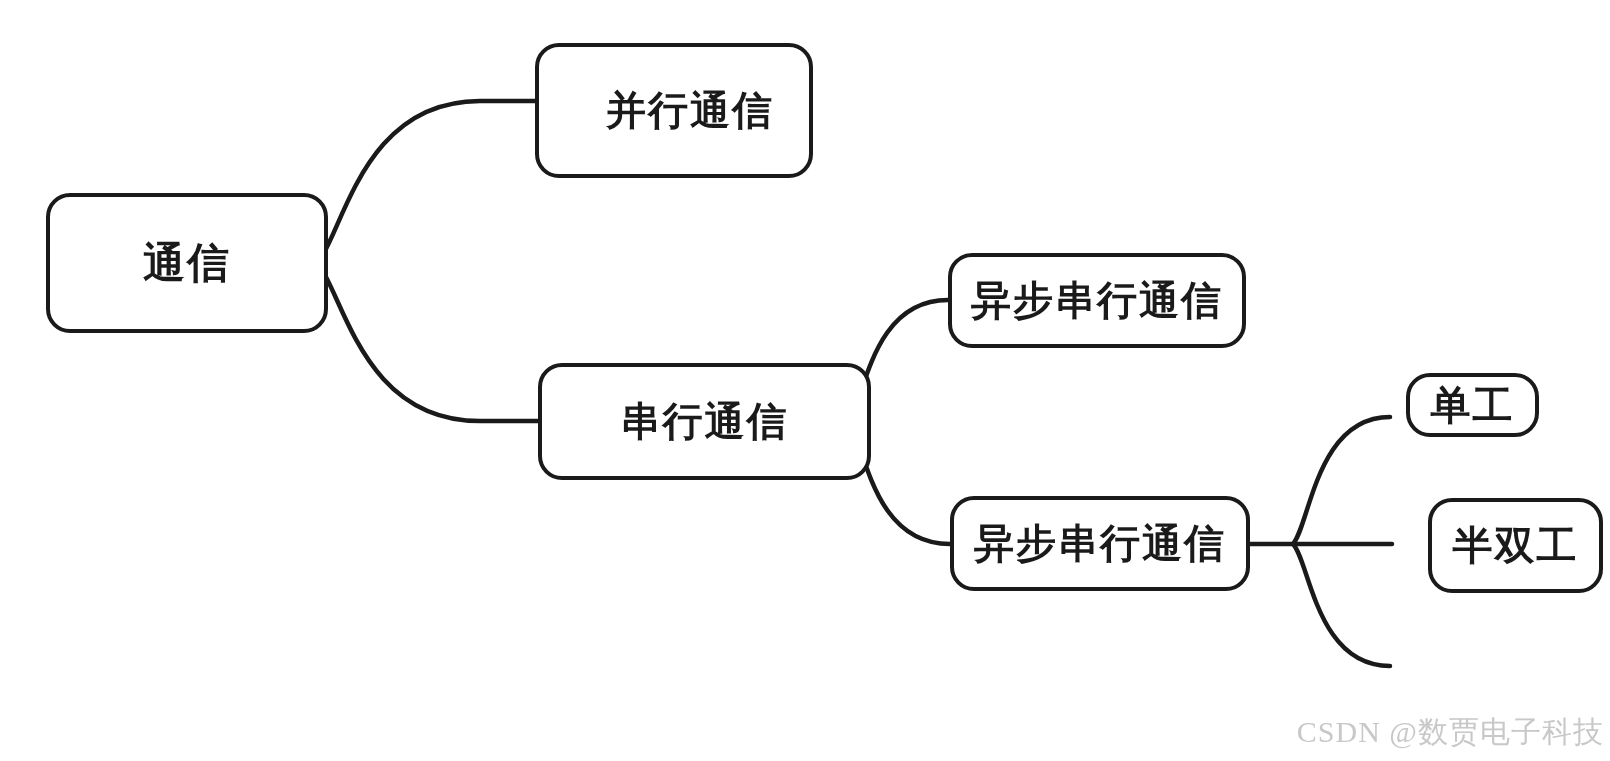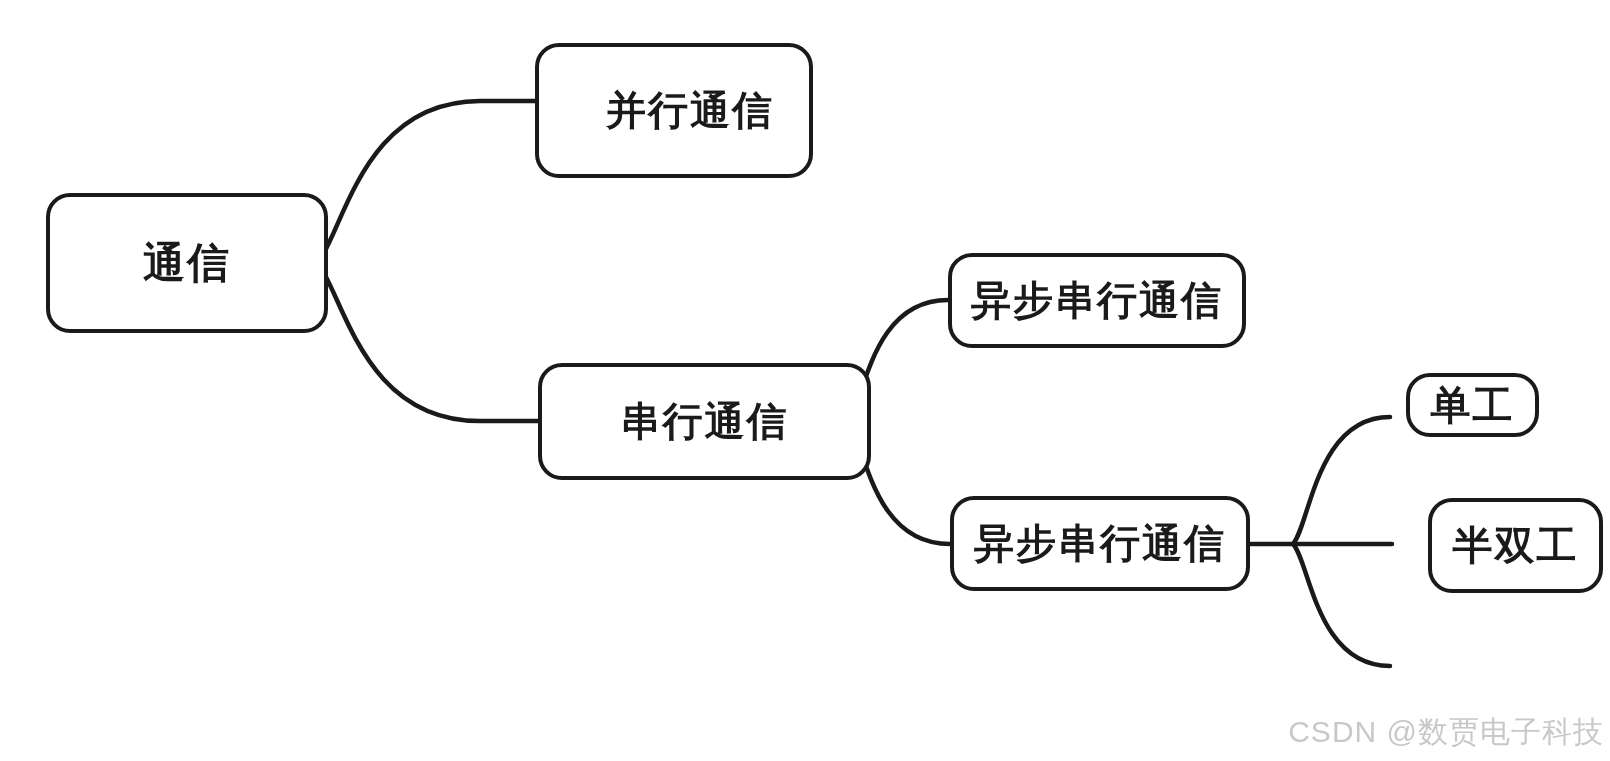--- a/index.html
+++ b/index.html
@@ -42,21 +42,21 @@
     font-size: 40px;
     color: #1a1a1a;
     white-space: nowrap;
     letter-spacing: 2px;
   }
   .node.root { font-size: 42px; }
   .watermark {
     position: absolute;
     right: 6px;
     bottom: 8px;
-    font-family: Liberation Sans, sans-serif;
+    font-family: Liberation Serif, serif;
     font-size: 30px;
     color: #c8c8c8;
     letter-spacing: 1px;
     white-space: nowrap;
   }
 </style>
 </head>
 <body>
 
 <div class="canvas">

